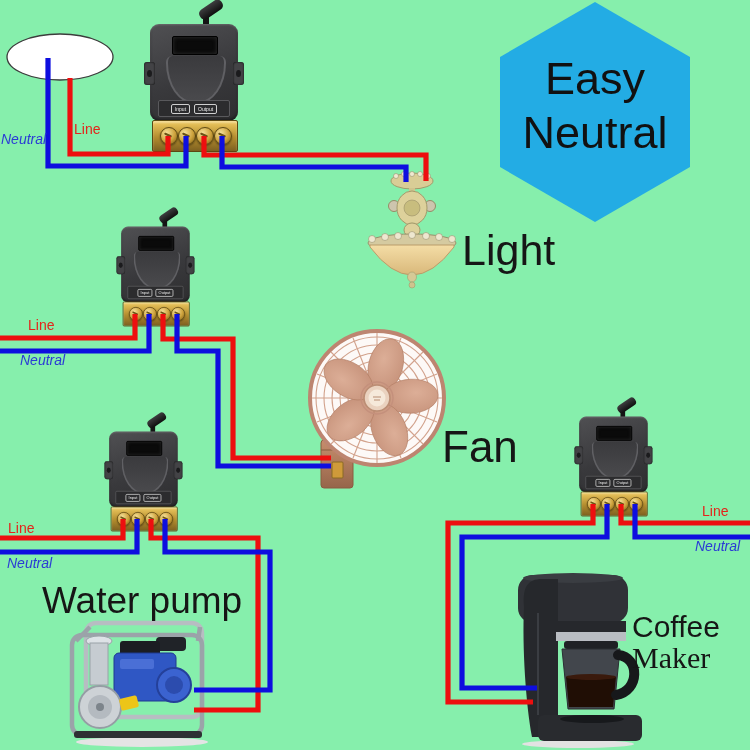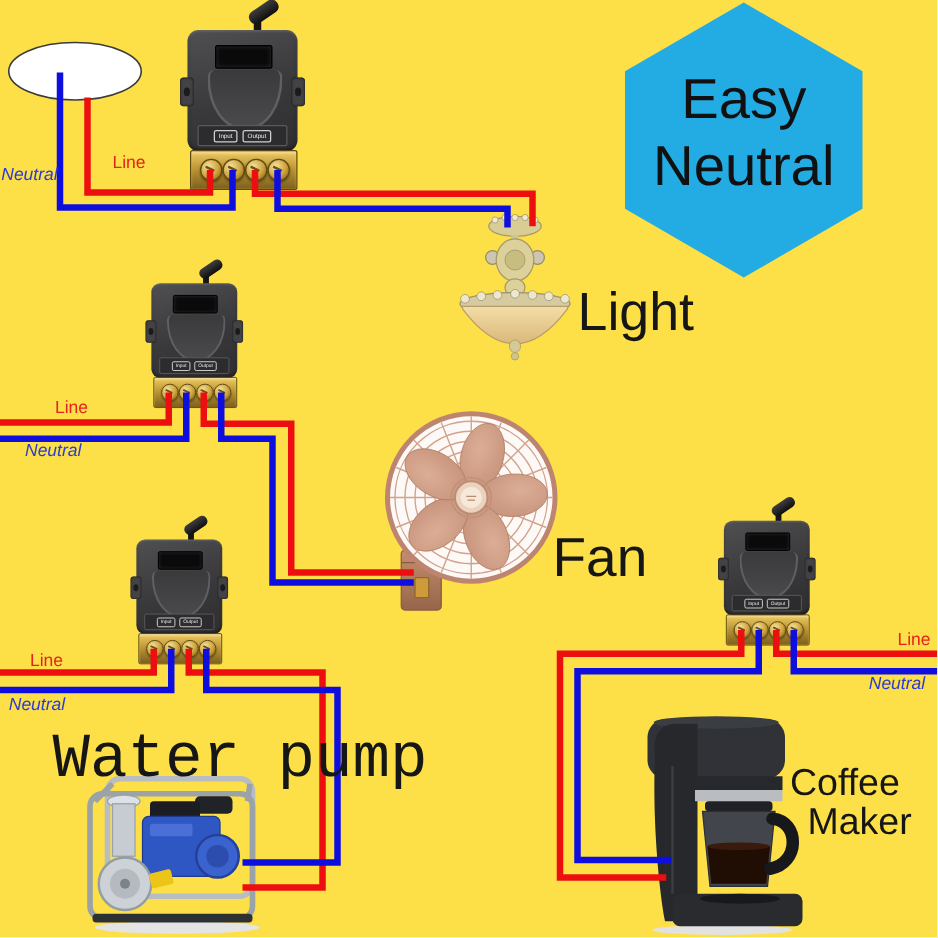--- a/index.html
+++ b/index.html
@@ -1,33 +1,33 @@
 <!DOCTYPE html>
 <html><head>
 <meta charset="utf-8">
 <style>
   html,body{margin:0;padding:0;background:#fff;}
-  #stage{position:relative;width:750px;height:750px;background:#fde047;overflow:hidden;
+  #stage{position:relative;width:750px;height:750px;background:#86efac;overflow:hidden;
          font-family:"Liberation Sans",sans-serif;}
   #stage svg{display:block;}
   .abs{position:absolute;}
 
   
   #wires{position:absolute;left:0;top:0;z-index:40;pointer-events:none;}
 
   
   .wire-lbl{position:absolute;z-index:60;font-size:14px;line-height:14px;}
-  .lbl-line{color:#E3241B;padding-left:16px;}
+  .lbl-line{color:#E3241B;}
   .lbl-neutral{color:#2B3BD5;font-style:italic;}
   .app-lbl{position:absolute;z-index:60;color:#161616;}
   #light-label{left:462px;top:226px;font-size:43px;}
   #fan-label{left:442px;top:422px;font-size:44px;}
-  #pump-label{left:42px;top:580px;font-size:50px;font-family:Liberation Mono, monospace;}
+  #pump-label{left:42px;top:580px;font-size:37px;}
   #coffee-label{left:632px;top:611px;font-size:30px;line-height:31px;}
-  #coffee-label .l2{margin-left:14px;}
+  #coffee-label .l2{font-family:Liberation Serif, serif;}
 
   
   #banner{left:495px;top:0;z-index:5;}
   #banner-text{position:absolute;left:495px;top:52px;width:200px;z-index:6;
                text-align:center;font-size:45px;line-height:54px;color:#111;}
 
   
   .relay{position:absolute;width:96px;height:146px;transform-origin:0 0;z-index:20;}
   .relay .ant-cap{position:absolute;left:52px;top:0;width:26px;height:11px;
       background:linear-gradient(#3e3e40,#0f0f0f);border-radius:5px;transform:rotate(-34deg);}

